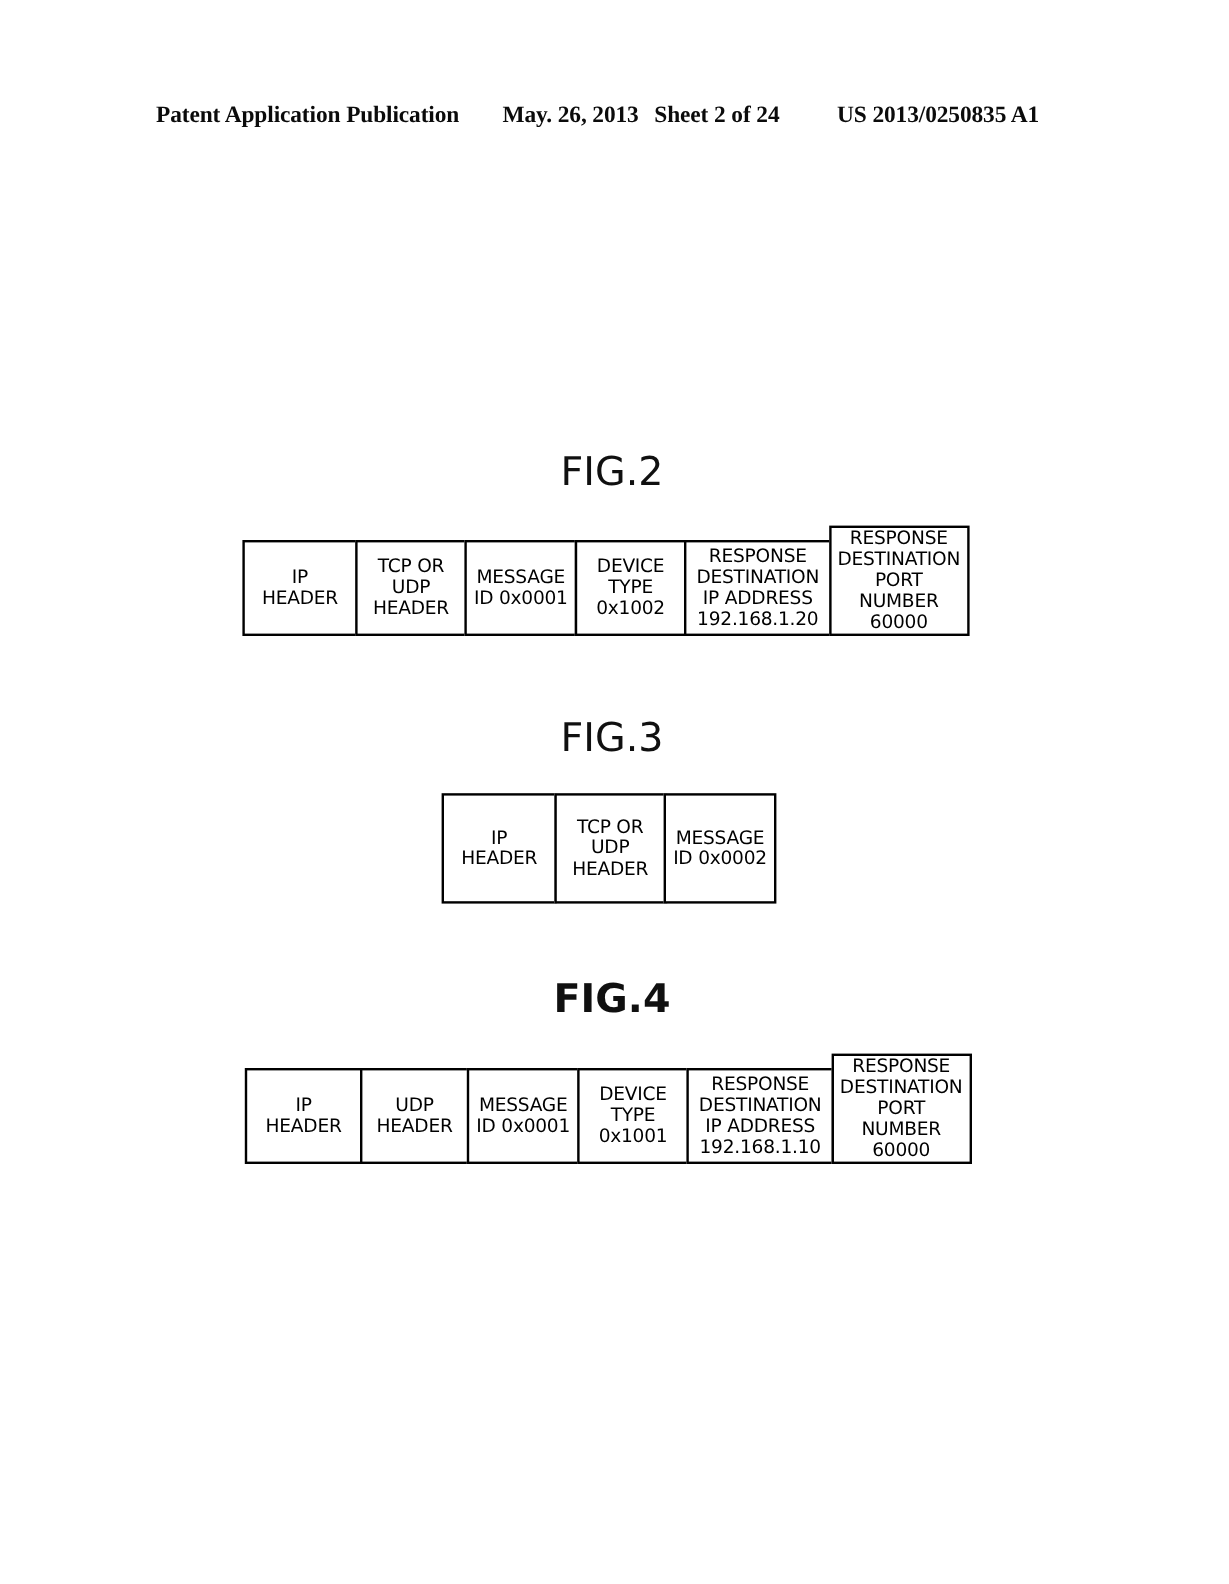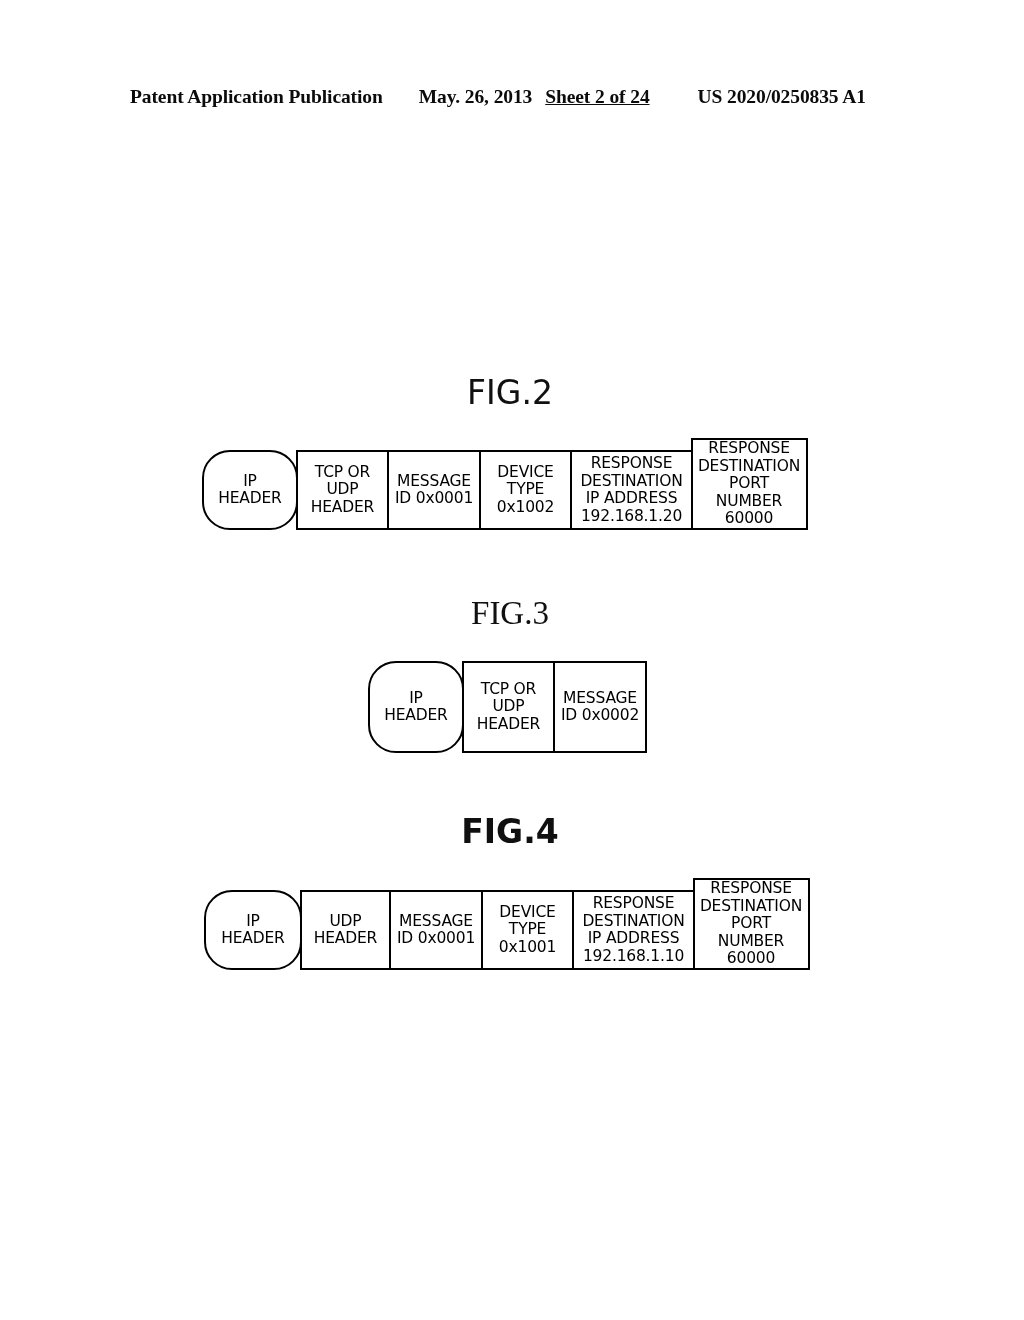--- a/index.html
+++ b/index.html
@@ -28,21 +28,21 @@
     font-family: "Liberation Serif", serif;
     font-weight: bold;
     font-size: 19.5px;
     letter-spacing: -0.1px;
     white-space: nowrap;
     color: #0b0b0b;
   }
   .hdr-pub      { flex: 0 0 auto; }
   .hdr-mid      { flex: 0 0 auto; margin-left: 36px; }
   .hdr-date     { }
-  .hdr-sheet    { margin-left: 13px; text-decoration: underline; }
+  .hdr-sheet    { margin-left: 13px; }
   .hdr-num      { flex: 0 0 auto; margin-left: 48px; }
 
   
   .fig-label {
     position: absolute;
     width: 200px;
     text-align: center;
     font-family: "DejaVu Sans", sans-serif;
     font-weight: 400;
     font-size: 33px;
@@ -66,37 +66,37 @@
     justify-content: center;
     text-align: center;
     font-family: "DejaVu Sans", sans-serif;
     font-size: 15.5px;
     line-height: 17.5px;
     letter-spacing: -0.2px;
     color: #000000;
     background: #ffffff;
     padding: 0 2px;
   }
-  .cell:first-child { margin-left: 0; border-radius: 28px; }
+  .cell:first-child { margin-left: 0; }
   .cell .txt { display: block; white-space: pre-line; }
 
   
   .fig2 .cell, .fig4 .cell { height: 80px; }
   .fig2 .cell.tall, .fig4 .cell.tall { height: 92px; }
   .fig3 .cell { height: 92px; }
 </style>
 </head>
 <body>
 
 <div class="page-header">
   <span class="hdr-pub">Patent Application Publication</span>
   <span class="hdr-mid">
     <span class="hdr-date">May. 26, 2013</span><span class="hdr-sheet">Sheet 2 of 24</span>
   </span>
-  <span class="hdr-num">US 2020/0250835 A1</span>
+  <span class="hdr-num">US 2013/0250835 A1</span>
 </div>
 
 <div class="fig-label" style="left:410px; top:373px;">FIG.2</div>
 <div class="packet fig2" id="fig2" style="left:202px; top:438px;">
     <div class="cell" style="width: 96px;">
       <span class="txt">IP
 HEADER</span>
     </div>
     <div class="cell" style="width: 94px;">
       <span class="txt">TCP OR
@@ -120,21 +120,21 @@
     </div>
     <div class="cell tall" style="width: 117px;">
       <span class="txt">RESPONSE
 DESTINATION
 PORT
 NUMBER
 60000</span>
     </div>
   </div>
 
-<div class="fig-label" style="left:410px; top:595px;font-family:Liberation Serif, serif;">FIG.3</div>
+<div class="fig-label" style="left:410px; top:595px;">FIG.3</div>
 <div class="packet fig3" id="fig3" style="left:368px; top:661px;">
     <div class="cell" style="width: 96px;">
       <span class="txt">IP
 HEADER</span>
     </div>
     <div class="cell" style="width: 94px;">
       <span class="txt">TCP OR
 UDP
 HEADER</span>
     </div>

